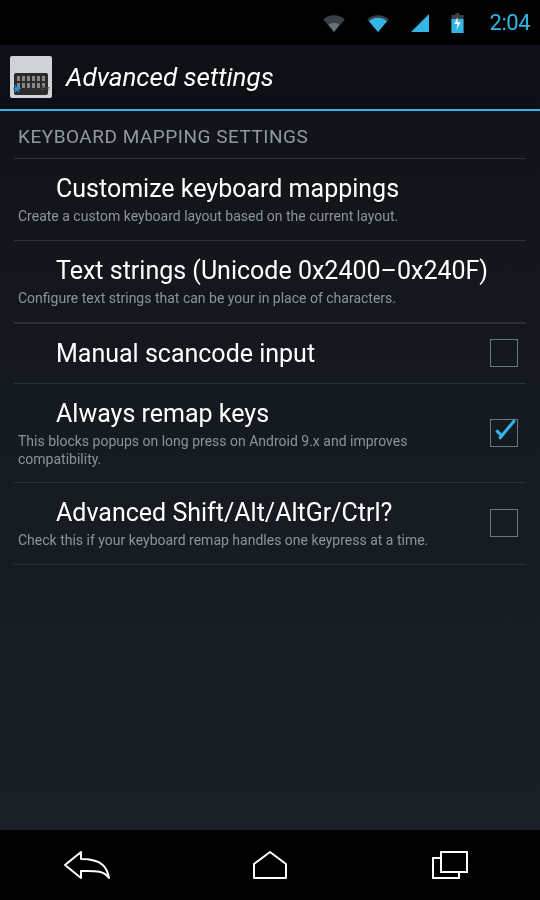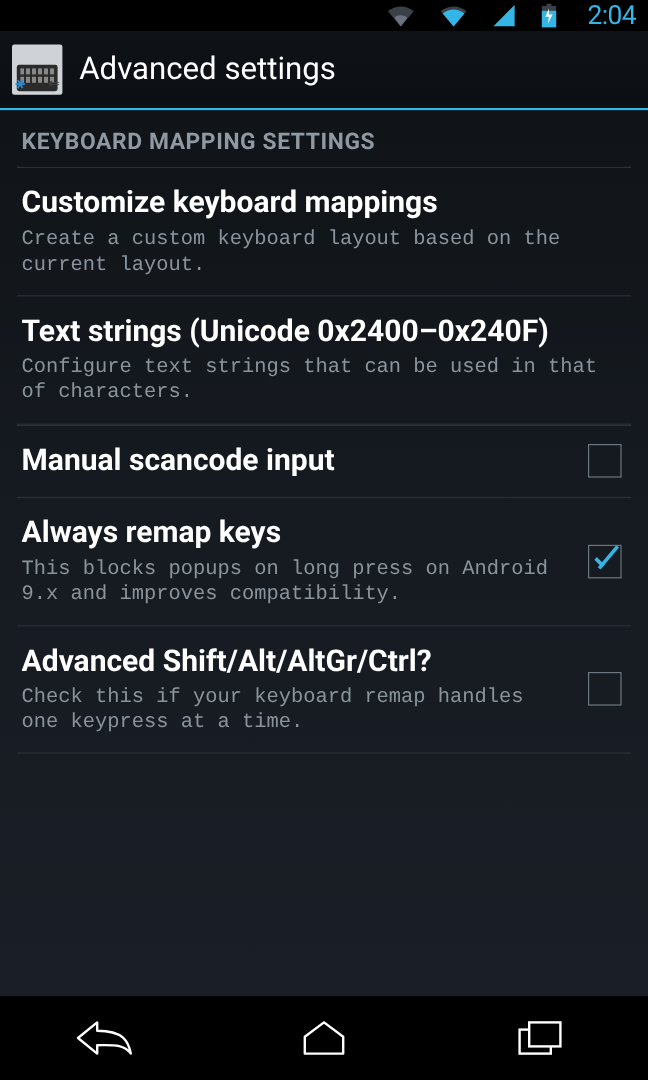--- a/index.html
+++ b/index.html
@@ -1,42 +1,42 @@
 <!DOCTYPE html>
 <html><head>
 <meta charset="utf-8">
 <style>
   * { margin: 0; padding: 0; box-sizing: border-box; }
   html, body { width: 540px; height: 900px; overflow: hidden; font-family: Roboto, "Helvetica Neue", Arial, sans-serif; }
   body { background: #0a0d12; display: flex; flex-direction: column; }
 
   
-  .statusbar { height: 26px; background: #000; display: flex; align-items: center; justify-content: flex-end; padding-right: 10px; gap: 22px; }
+  .statusbar { height: 45px; background: #000; display: flex; align-items: center; justify-content: flex-end; padding-right: 10px; gap: 22px; }
   .statusbar .time { color: #33b5e5; font-size: 22px; margin-left: 4px; letter-spacing: -0.5px; }
   .statusbar svg { display: block; }
 
   
   .actionbar { height: 66px; background: linear-gradient(#0f1318, #0b0f14); display: flex; align-items: center; gap: 14px; padding-left: 10px; border-bottom: 2px solid #33b5e5; }
   .appicon { width: 42px; height: 42px; background:#cfd3d7; position: relative; border-radius:2px; display:flex; align-items:flex-end; justify-content:center; }
   .appicon .kbd { width: 34px; height: 22px; background:#2b2b2b; border-radius:2px; margin-bottom:3px; position:relative; }
   .appicon .kbd::before { content:""; position:absolute; left:3px; right:3px; top:3px; height:5px; background:repeating-linear-gradient(90deg,#888 0 3px,#2b2b2b 3px 5px); }
   .appicon .kbd::after { content:""; position:absolute; left:3px; right:3px; top:10px; height:5px; background:repeating-linear-gradient(90deg,#888 0 3px,#2b2b2b 3px 5px); }
   .appicon .bt { position:absolute; left:3px; bottom:2px; color:#2a8cd6; font-size:13px; font-weight:bold; }
   .appicon .usb { position:absolute; right:2px; bottom:3px; color:#444; font-size:12px; }
-  .actionbar .title { color: #fff; font-size: 26px; font-weight:400; }
+  .actionbar .title { color: #fff; font-size: 26px; font-weight:400;font-style:italic; }
 
   
   .list { flex: 1; overflow: hidden; background: linear-gradient(#101418 0%, #161b22 50%, #1a1f27 100%); }
-  .section-header { color:#9099a2; font-size:19px; font-weight:bold; letter-spacing:0.5px; padding: 14px 18px 10px 18px; }
+  .section-header { color:#9099a2; font-size:19px; font-weight:normal; letter-spacing:0.5px; padding: 14px 18px 10px 18px; }
   .section-header + .divider { margin: 0 14px; }
   .divider { height:1px; background:#2a3038; margin: 0 14px; }
   .item { display:flex; align-items:center; padding: 14px 18px 14px 18px; gap: 14px; }
   .item .text { flex:1; min-width:0; }
-  .item .title { color:#fff; font-size:25px; font-weight:700; white-space: nowrap; overflow:hidden; text-overflow:ellipsis; line-height:1.25; }
-  .item .subtitle { color:#8b949d; font-size:17px; line-height:1.25; margin-top:4px;font-family:Liberation Mono, monospace; }
+  .item .title { color:#fff; font-size:25px; font-weight:400; white-space: nowrap; overflow:hidden; text-overflow:ellipsis; line-height:1.25;margin-left:38px; }
+  .item .subtitle { color:#8b949d; font-size:14px; line-height:1.25; margin-top:4px; }
   .chk { width:28px; height:28px; border:1px solid #6b7680; background:transparent; position:relative; flex:0 0 auto; margin-right:4px; }
   .chk.checked::after { content:""; position:absolute; left:4px; top:12px; width:9px; height:3px; background:#33b5e5; transform:rotate(45deg); }
   .chk.checked::before { content:""; position:absolute; right:-2px; top:8px; width:24px; height:3px; background:#33b5e5; transform:rotate(-50deg); }
 
   
   .navbar { height:70px; background:#000; display:flex; align-items:center; justify-content:space-around; }
   .navbtn { width:120px; height:50px; display:flex; align-items:center; justify-content:center; }
   .navbtn svg { display:block; }
 </style>
 </head>
@@ -88,21 +88,21 @@
     <div class="text">
       <div class="title">Customize keyboard mappings</div>
       <div class="subtitle">Create a custom keyboard layout based on the current layout.</div>
     </div>
   </div>
   <div class="divider"></div>
 
   <div class="item">
     <div class="text">
       <div class="title">Text strings (Unicode 0x2400–0x240F)</div>
-      <div class="subtitle">Configure text strings that can be used in that of characters.</div>
+      <div class="subtitle">Configure text strings that can be your in place of characters.</div>
     </div>
   </div>
   <div class="divider"></div>
 
   <div class="divider"></div>
 
   <div class="item">
     <div class="text">
       <div class="title">Manual scancode input</div>
     </div>

